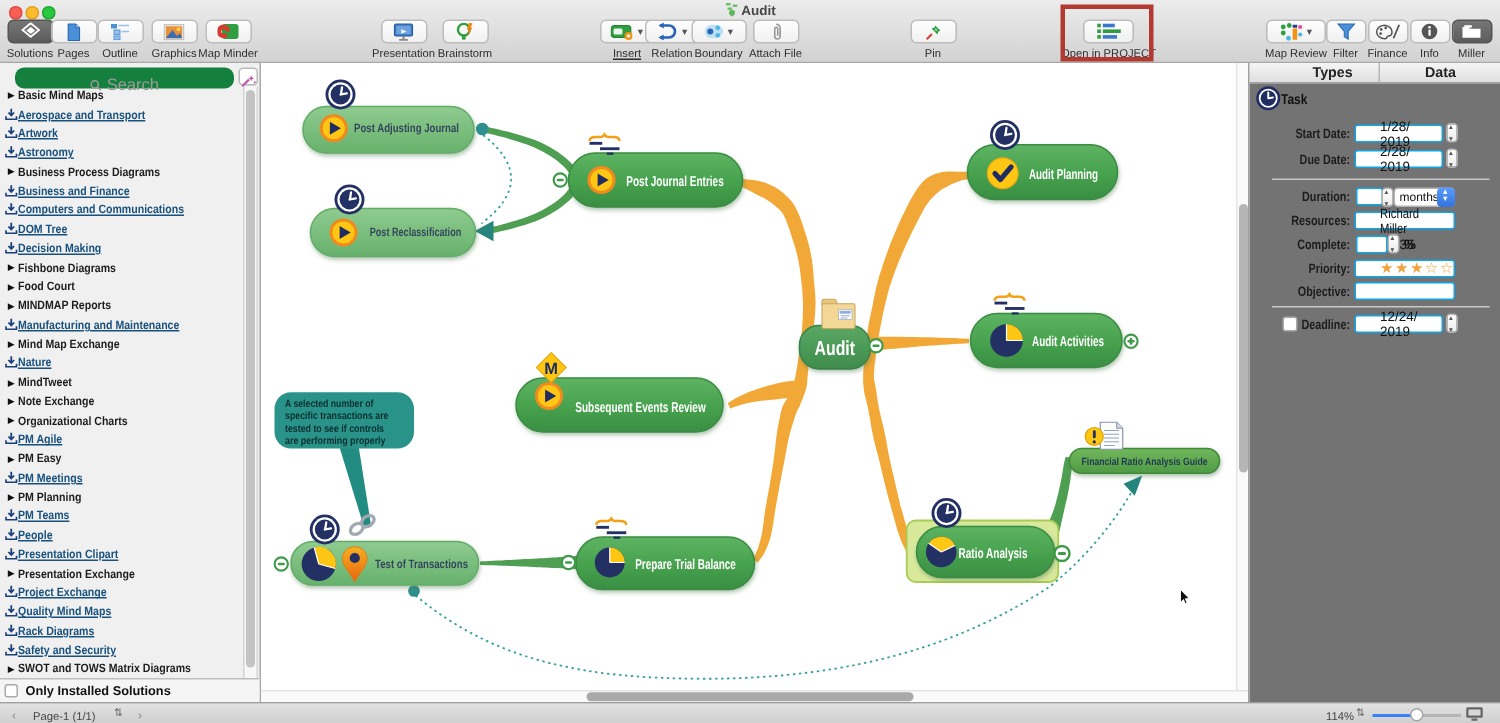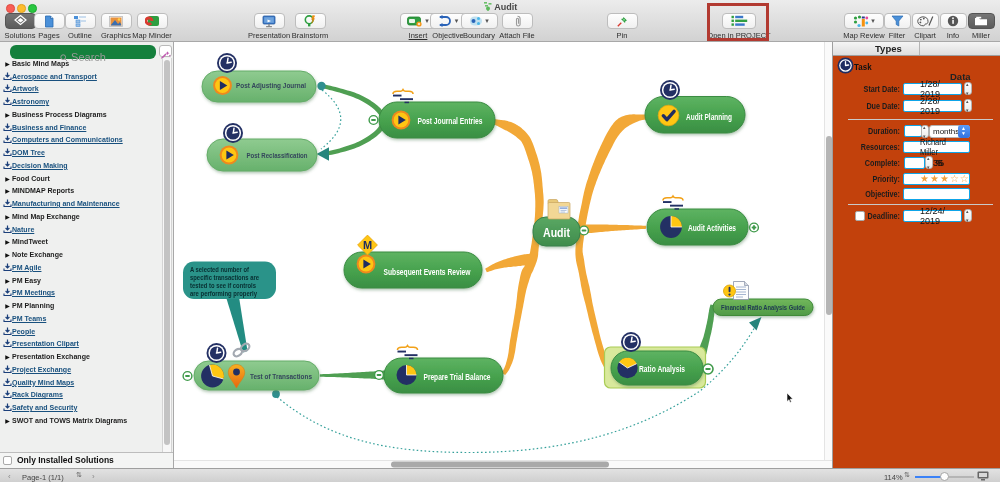--- a/index.html
+++ b/index.html
@@ -19,21 +19,21 @@
   #list{left:0px;top:15px;width:162px;}
   .row{height:12.75px;display:flex;align-items:center;white-space:nowrap;}
   .row .tri{width:9px;text-align:center;font-size:6px;color:#111;margin-left:3px;}
   .row b{font-size:8px;font-weight:bold;color:#1c1c1c;display:inline-block;transform:scaleX(0.88);transform-origin:left center;}
   .row a{font-size:8px;font-weight:bold;color:#18507e;text-decoration:underline;display:inline-block;transform:scaleX(0.88);transform-origin:left center;}
   #lscroll{left:162px;top:16px;width:10px;height:394px;background:#f7f7f7;border-left:1px solid #d4d4d4;border-right:1px solid #d4d4d4;box-sizing:border-box;}
   #lthumb{left:164px;top:18px;width:6px;height:385px;background:#c3c3c3;border-radius:3px;}
   #chkrow{left:0;top:410px;width:173px;height:16px;border-top:1px solid #bdbdbd;background:#f4f5f4;}
   #chkbox{left:3px;top:3px;width:9px;height:9px;border:1px solid #a9a9a9;border-radius:2px;background:#fff;box-sizing:border-box;}
   #chkrow span{position:absolute;left:17px;top:2px;font-size:8.5px;font-weight:bold;color:#111;}
-  #rightpanel{left:833px;top:42px;width:167px;height:426px;background:#c2410c;}
+  #rightpanel{left:833px;top:42px;width:167px;height:426px;background:#737373;}
   #tabs{left:0;top:0;width:167px;height:14px;background:linear-gradient(#f5f5f5,#dedede);border-bottom:1px solid #9f9f9f;box-sizing:border-box;}
   .tab{position:absolute;top:1px;font-size:9.5px;font-weight:bold;color:#222;}
   #tabdiv{left:86px;top:0;width:1px;height:13px;background:#b5b5b5;}
   .flabel{position:absolute;font-size:9px;font-weight:bold;color:#1c1c1c;text-align:right;width:70px;transform:scaleX(0.8);transform-origin:100% 50%;}
   .ffield{position:absolute;background:#fff;border:1px solid #0ea5e9;border-radius:2px;font-size:9px;color:#111;box-sizing:border-box;padding-left:16px;display:flex;align-items:center;}
   .stepper{position:absolute;width:8px;height:13px;background:linear-gradient(#fff,#ececec);border:1px solid #b3b3b3;border-radius:3px;box-sizing:border-box;}
   .stepper:before{content:"\25B4";position:absolute;top:-2px;left:1px;font-size:5px;color:#555;}
   .stepper:after{content:"\25BE";position:absolute;bottom:-2px;left:1px;font-size:5px;color:#555;}
   .divline{position:absolute;left:15px;width:145px;height:1px;background:#c9c9c9;}
   #statusbar{left:0;top:468px;width:1000px;height:14px;background:linear-gradient(#e2e2e2,#cfcfcf);border-top:1px solid #9f9f9f;box-sizing:border-box;font-size:7.5px;color:#444;}
@@ -121,21 +121,21 @@
     </div>
 <div class="tlabel" style="left:418px;text-decoration:underline;">Insert</div>
 <div class="tbtn" style="left:429.5px;width:37px;">
       <svg width="15" height="12" viewBox="0 0 15 12">
         <path d="M2 2 h6 a4 4 0 0 1 0 8 h-6" fill="none" stroke="#2a63b8" stroke-width="1.8"></path>
         <path d="M4.5 0 L1 2 L4.5 4 Z" fill="#2a63b8"></path>
         <path d="M4.5 8 L1 10 L4.5 12 Z" fill="#2a63b8"></path>
       </svg>
       <span class="chev">▾</span>
     </div>
-<div class="tlabel" style="left:448px;">Objective</div>
+<div class="tlabel" style="left:448px;">Relation</div>
 <div class="tbtn" style="left:460.5px;width:37px;">
       <svg width="14" height="12" viewBox="0 0 14 12">
         <path d="M1 6 Q1 1.5 6 1.5 Q13 1.5 13 6 Q13 10.5 6 10.5 Q1 10.5 1 6 Z" fill="#bfe0f0"></path>
         <circle cx="4.5" cy="6" r="2" fill="#2a63b8"></circle>
         <circle cx="9.5" cy="3.5" r="1.5" fill="#49b6e8"></circle>
         <circle cx="9.5" cy="8.5" r="1.5" fill="#49b6e8"></circle>
       </svg>
       <span class="chev">▾</span>
     </div>
 <div class="tlabel" style="left:479px;">Boundary</div>
@@ -186,21 +186,21 @@
 <div class="tlabel" style="left:897px;">Filter</div>
 <div class="tbtn" style="left:911.5px;width:27px;">
       <svg width="17" height="11" viewBox="0 0 17 11">
         <path d="M6 0.8 a5.5 4.5 0 1 0 0.5 9 c1.5 0 1 -1.8 2 -1.8 1.5 0 2.5 -0.6 2.5 -2.7 a5.5 4.5 0 0 0 -5 -4.5 z" fill="none" stroke="#555" stroke-width="1"></path>
         <circle cx="3.8" cy="3.6" r="0.9" fill="#555"></circle>
         <circle cx="6.8" cy="2.6" r="0.9" fill="#555"></circle>
         <circle cx="3.4" cy="6.4" r="0.9" fill="#555"></circle>
         <path d="M15.8 0.5 L12 9.5" stroke="#555" stroke-width="1.2"></path>
       </svg>
     </div>
-<div class="tlabel" style="left:925px;">Clipart</div>
+<div class="tlabel" style="left:925px;">Finance</div>
 <div class="tbtn" style="left:939.5px;width:27px;">
       <svg width="12" height="12" viewBox="0 0 12 12">
         <circle cx="6" cy="6" r="5.2" fill="#555"></circle>
         <rect x="5.3" y="4.8" width="1.5" height="4" fill="#fff"></rect>
         <circle cx="6" cy="3.2" r="0.9" fill="#fff"></circle>
       </svg>
     </div>
 <div class="tlabel" style="left:953px;">Info</div>
 <div class="tbtn dark" style="left:967.5px;width:27px;">
       <svg width="14" height="10" viewBox="0 0 14 10">
@@ -275,20 +275,24 @@
       </div>
 <div class="row">
         <svg class="dl" width="9" height="9" viewBox="0 0 9 9" style="margin-left:3px;">
           <path d="M4.5 0.5 v4.2 M2.6 3 L4.5 5 L6.4 3" stroke="#1b3f7a" stroke-width="1.2" fill="none"></path>
           <path d="M1 5.5 v2 h7 v-2" stroke="#1b3f7a" stroke-width="1.1" fill="none"></path>
         </svg>
         <a>Decision Making</a>
       </div>
 <div class="row">
         <span class="tri">▶</span>
+        <b>Fishbone Diagrams</b>
+      </div>
+<div class="row">
+        <span class="tri">▶</span>
         <b>Food Court</b>
       </div>
 <div class="row">
         <span class="tri">▶</span>
         <b>MINDMAP Reports</b>
       </div>
 <div class="row">
         <svg class="dl" width="9" height="9" viewBox="0 0 9 9" style="margin-left:3px;">
           <path d="M4.5 0.5 v4.2 M2.6 3 L4.5 5 L6.4 3" stroke="#1b3f7a" stroke-width="1.2" fill="none"></path>
           <path d="M1 5.5 v2 h7 v-2" stroke="#1b3f7a" stroke-width="1.1" fill="none"></path>
@@ -306,20 +310,24 @@
         </svg>
         <a>Nature</a>
       </div>
 <div class="row">
         <span class="tri">▶</span>
         <b>MindTweet</b>
       </div>
 <div class="row">
         <span class="tri">▶</span>
         <b>Note Exchange</b>
+      </div>
+<div class="row">
+        <span class="tri">▶</span>
+        <b>Organizational Charts</b>
       </div>
 <div class="row">
         <svg class="dl" width="9" height="9" viewBox="0 0 9 9" style="margin-left:3px;">
           <path d="M4.5 0.5 v4.2 M2.6 3 L4.5 5 L6.4 3" stroke="#1b3f7a" stroke-width="1.2" fill="none"></path>
           <path d="M1 5.5 v2 h7 v-2" stroke="#1b3f7a" stroke-width="1.1" fill="none"></path>
         </svg>
         <a>PM Agile</a>
       </div>
 <div class="row">
         <span class="tri">▶</span>
@@ -577,21 +585,21 @@
 <rect x="174" y="460.5" width="659" height="7.5" fill="#fafafa"></rect>
 <line x1="174" y1="460.5" x2="833" y2="460.5" stroke="#e4e4e4" stroke-width="1"></line>
 <rect x="391" y="461.5" width="218" height="6" rx="3" fill="#a9a9a9"></rect>
 <line x1="832.5" y1="42" x2="832.5" y2="468" stroke="#9f9f9f" stroke-width="1"></line>
 </svg>
 
 </div>
 <div id="rightpanel" class="abs">
   <div id="tabs" class="abs"></div>
 <div class="tab" style="left:42px;">Types</div>
-<div class="tab" style="left:117px;margin-top:28px;">Data</div>
+<div class="tab" style="left:117px;">Data</div>
 <div id="tabdiv" class="abs"></div>
 <svg class="abs" style="left:4px;top:15px;" width="17" height="17" viewBox="0 0 17 17">
       <circle cx="8.5" cy="8.5" r="8" fill="#1f2d61"></circle>
       <circle cx="8.5" cy="8.5" r="6.3" fill="#fff"></circle>
       <circle cx="8.5" cy="8.5" r="5.1" fill="#1f2d61"></circle>
       <path d="M8.5 8.5 L8.5 4.6 M8.5 8.5 L11.6 8" stroke="#fff" stroke-width="1.3" stroke-linecap="round"></path>
     </svg>
 <div class="abs" style="left:21px;top:19px;font-size:9.5px;font-weight:bold;color:#111;display:inline-block;transform:scaleX(0.84);transform-origin:left center;">Task</div>
 <div class="flabel" style="left:-3px;top:41.5px;">Start Date:</div>
 <div class="ffield" style="left:70px;top:40.5px;width:59px;height:12px;">1/28/ 2019</div>

